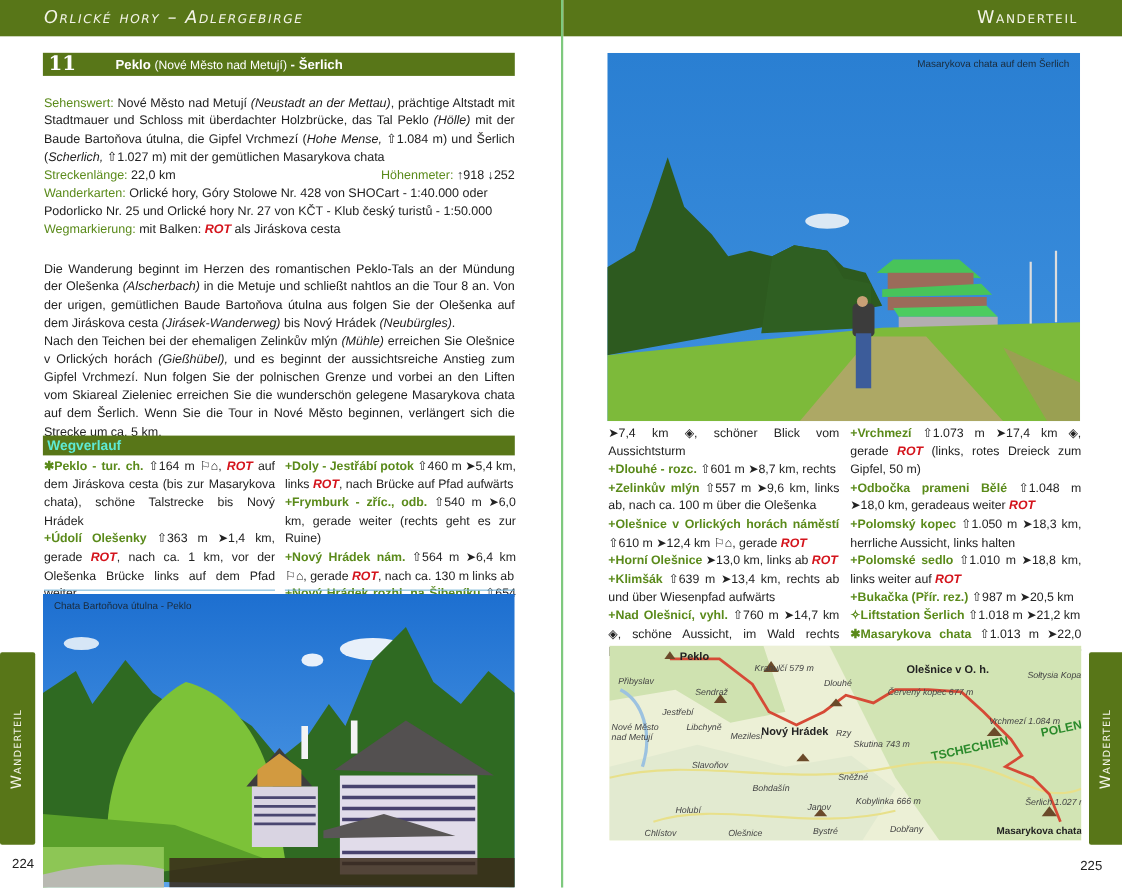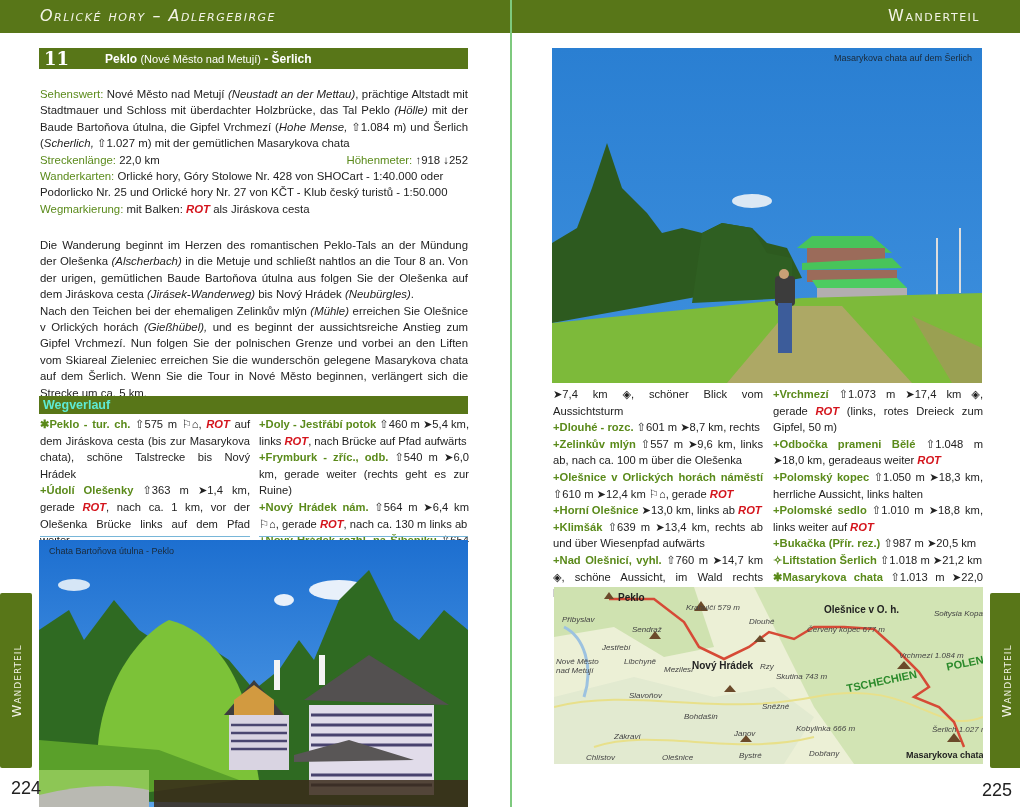--- a/index.html
+++ b/index.html
@@ -25,21 +25,21 @@
   .intro { position: absolute; left: 40px; top: 237px; width: 428px; }
   .weg-head { position: absolute; left: 39px; top: 396px; width: 429px; height: 18px; background: #587618; color: #5eead4; font-size: 12.5px; font-weight: bold; padding-left: 4px; line-height: 18px; }
   .col { position: absolute; width: 210px; font-size: 11.2px; line-height: 16.6px; text-align: justify; }
   .wp { color: #5a8a1a; font-weight: bold; }
   .wp-mark { color: #5a8a1a; font-weight: bold; }
   .col-rule { position: absolute; height: 1px; background: #78b6d8; }
   .photo { position: absolute; overflow: hidden; }
   .caption { position: absolute; font-size: 9px; color: #1a2a3a; }
   .side-tab { position: absolute; width: 32px; height: 175px; background: #587618; border-radius: 2px; }
   .side-tab span { position: absolute; left: 50%; top: 50%; transform: translate(-50%,-50%) rotate(-90deg); color: #f4f4e8; font-size: 13px; font-variant: small-caps; letter-spacing: 1px; white-space: nowrap; font-family: "DejaVu Sans", sans-serif; }
-  .page-num { position: absolute; font-size: 18px; color: #222; }
+  .page-num { position: absolute; font-size: 12px; color: #222; }
   .map { position: absolute; left: 552px; top: 587px; width: 429px; height: 177px; background: #e9efd3; overflow: hidden; }
   .map-label { position: absolute; font-size: 8px; color: #444; font-style: italic; white-space: nowrap; }
   .map-label.big { font-size: 10px; font-weight: bold; font-style: normal; color: #222; }
   .map-label.country { font-size: 11px; font-weight: bold; font-style: normal; color: #2b8a2b; }
 </style>
 </head>
 <body>
 
 <div class="page page-left">
   <div class="top-bar">
@@ -66,21 +66,21 @@
   </div>
 
   <div class="intro txt">
     <div><span>Die Wanderung beginnt im Herzen des romantischen Peklo-Tals an der Mündung der Olešenka </span><span class="it">(Alscherbach)</span><span> in die Metuje und schließt nahtlos an die Tour 8 an. Von der urigen, gemütlichen Baude Bartoňova útulna aus folgen Sie der Olešenka auf dem Jiráskova cesta </span><span class="it">(Jirásek-Wanderweg)</span><span> bis Nový Hrádek </span><span class="it">(Neubürgles)</span><span>.</span></div>
     <div><span>Nach den Teichen bei der ehemaligen Zelinkův mlýn </span><span class="it">(Mühle)</span><span> erreichen Sie Olešnice v Orlických horách </span><span class="it">(Gießhübel),</span><span> und es beginnt der aussichtsreiche Anstieg zum Gipfel Vrchmezí. Nun folgen Sie der polnischen Grenze und vorbei an den Liften vom Skiareal Zieleniec erreichen Sie die wunderschön gelegene Masarykova chata auf dem Šerlich. Wenn Sie die Tour in Nové Město beginnen, verlängert sich die Strecke um ca. 5 km.</span></div>
   </div>
 
   <div class="weg-head">Wegverlauf</div>
 
   <div class="col" style="left:40px; top:416px;">
-      <div><span class="wp-mark">✱</span><span class="wp">Peklo - tur. ch.</span><span> ⇧575 m ⚐⌂, </span><span class="rot">ROT</span><span> auf dem Jiráskova cesta (bis zur Masarykova chata), schöne Talstrecke bis Nový Hrádek</span></div>
+      <div><span class="wp-mark">✱</span><span class="wp">Peklo - tur. ch.</span><span> ⇧164 m ⚐⌂, </span><span class="rot">ROT</span><span> auf dem Jiráskova cesta (bis zur Masarykova chata), schöne Talstrecke bis Nový Hrádek</span></div>
       <div><span class="wp-mark">+</span><span class="wp">Údolí Olešenky</span><span> ⇧363 m ➤1,4 km, gerade </span><span class="rot">ROT</span><span>, nach ca. 1 km, vor der Olešenka Brücke links auf dem Pfad weiter</span></div>
       <div><span class="wp-mark">+</span><span class="wp">Holubí palouk</span><span> ⇧421 m ➤3,4 km, rechts</span></div>
     </div>
   <div class="col" style="left:259px; top:416px;">
       <div><span class="wp-mark">+</span><span class="wp">Doly - Jestřábí potok</span><span> ⇧460 m ➤5,4 km, links </span><span class="rot">ROT</span><span>, nach Brücke auf Pfad aufwärts</span></div>
       <div><span class="wp-mark">+</span><span class="wp">Frymburk - zříc., odb.</span><span> ⇧540 m ➤6,0 km, gerade weiter (rechts geht es zur Ruine)</span></div>
       <div><span class="wp-mark">+</span><span class="wp">Nový Hrádek nám.</span><span> ⇧564 m ➤6,4 km ⚐⌂, gerade </span><span class="rot">ROT</span><span>, nach ca. 130 m links ab</span></div>
       <div><span class="wp-mark">+</span><span class="wp">Nový Hrádek rozhl. na Šibeníku</span><span> ⇧654 m</span></div>
     </div>
   <div class="col-rule" style="left:40px; top:536px; width:210px;"></div>
@@ -212,32 +212,32 @@
     <div class="map-label big" style="left:64px; top:5px;">Peklo</div>
     <div class="map-label" style="left:132px; top:16px;">Krahulčí 579 m</div>
     <div class="map-label big" style="left:138px; top:73px;">Nový Hrádek</div>
     <div class="map-label big" style="left:270px; top:17px;">Olešnice v O. h.</div>
     <div class="map-label" style="left:253px; top:38px;">Červený kopec 677 m</div>
     <div class="map-label" style="left:380px; top:22px;">Sołtysia Kopa 896 m</div>
     <div class="map-label" style="left:345px; top:64px;">Vrchmezí 1.084 m</div>
     <div class="map-label country" style="left:292px; top:88px; transform:rotate(-12deg);">TSCHECHIEN</div>
     <div class="map-label country" style="left:392px; top:70px; transform:rotate(-12deg);">POLEN</div>
     <div class="map-label" style="left:222px; top:85px;">Skutina 743 m</div>
-    <div class="map-label" style="left:242px; top:137px;">Kobylinka 666 m</div>
+    <div class="map-label" style="left:224px; top:137px;">Kobylinka 666 m</div>
     <div class="map-label" style="left:378px; top:138px;">Šerlich 1.027 m</div>
     <div class="map-label big" style="left:352px; top:163px; font-size:9px;">Masarykova chata</div>
     <div class="map-label" style="left:8px; top:28px;font-style:italic;">Přibyslav</div>
     <div class="map-label" style="left:78px; top:38px;">Sendraž</div>
     <div class="map-label" style="left:2px; top:70px; width:50px; white-space:normal;">Nové Město nad Metují</div>
     <div class="map-label" style="left:48px; top:56px;">Jestřebí</div>
     <div class="map-label" style="left:70px; top:70px;">Libchyně</div>
     <div class="map-label" style="left:110px; top:78px;">Mezilesí</div>
     <div class="map-label" style="left:75px; top:104px;">Slavoňov</div>
     <div class="map-label" style="left:130px; top:125px;">Bohdašín</div>
-    <div class="map-label" style="left:60px; top:145px;">Zákraví</div>
+    <div class="map-label" style="left:60px; top:145px;">Holubí</div>
     <div class="map-label" style="left:180px; top:142px;">Janov</div>
     <div class="map-label" style="left:32px; top:166px;">Chlístov</div>
     <div class="map-label" style="left:108px; top:166px;">Olešnice</div>
     <div class="map-label" style="left:185px; top:164px;">Bystré</div>
     <div class="map-label" style="left:195px; top:30px;">Dlouhé</div>
     <div class="map-label" style="left:208px; top:115px;">Sněžné</div>
     <div class="map-label" style="left:255px; top:162px;">Dobřany</div>
     <div class="map-label" style="left:206px; top:75px;">Rzy</div>
   </div>
 

